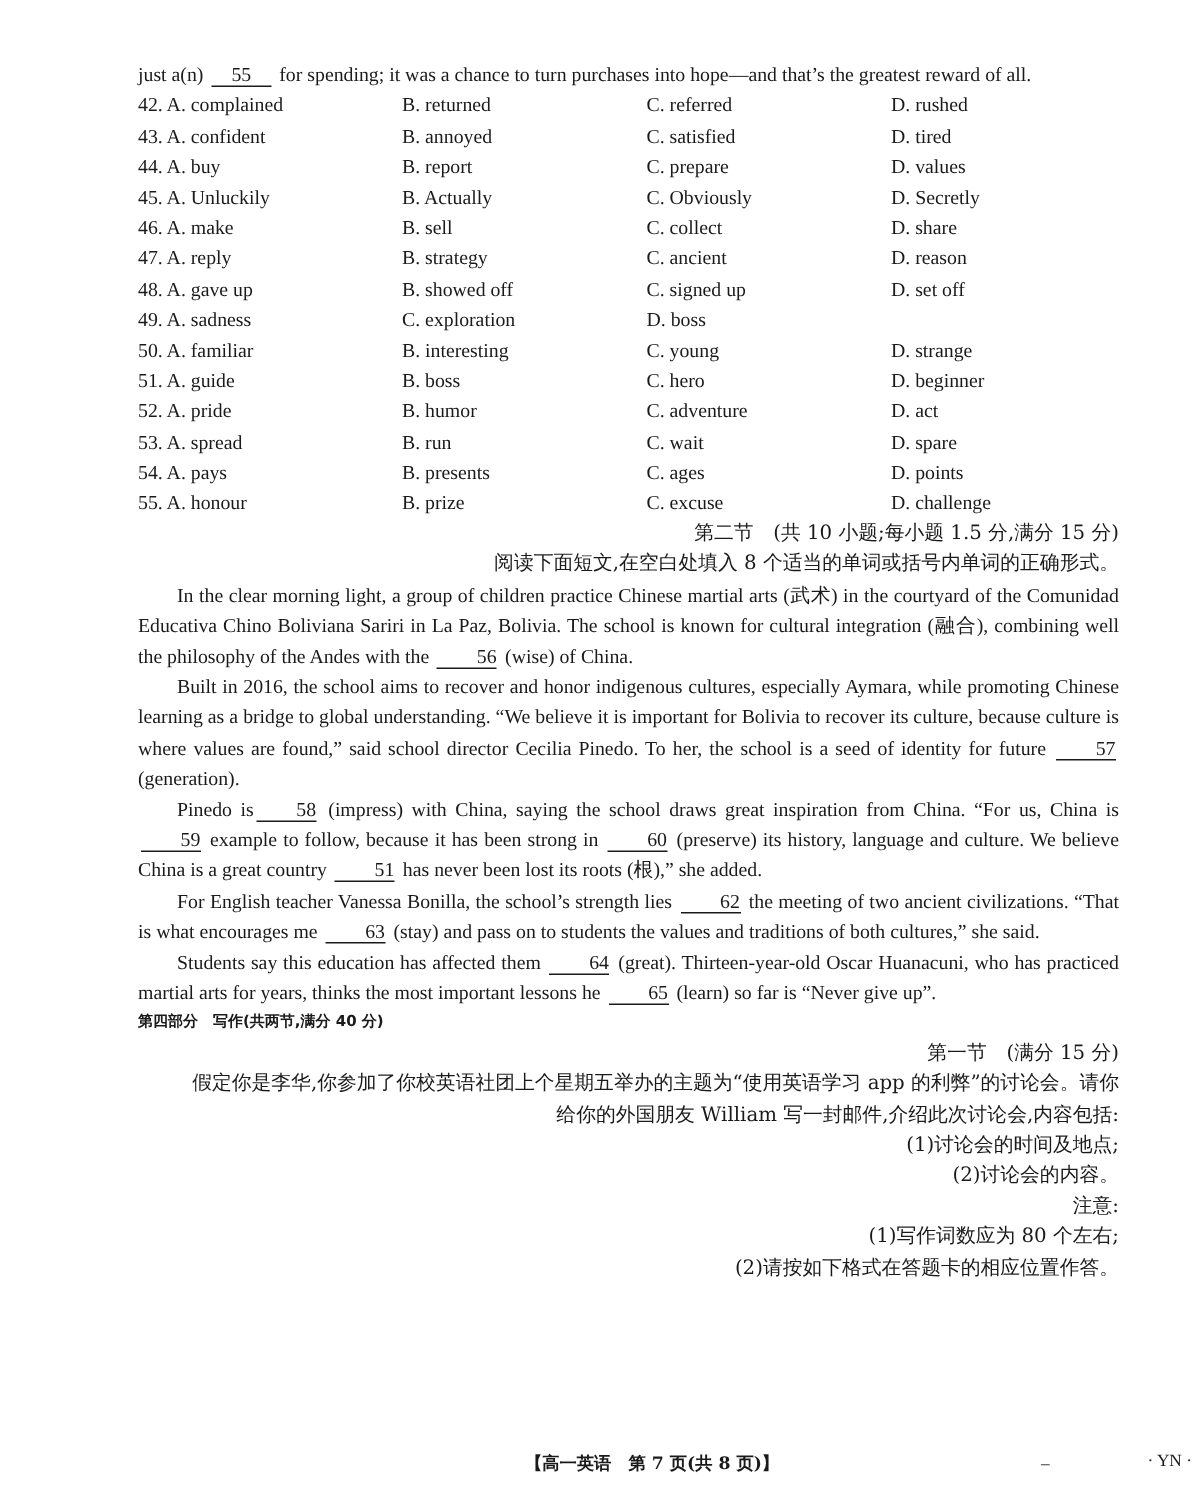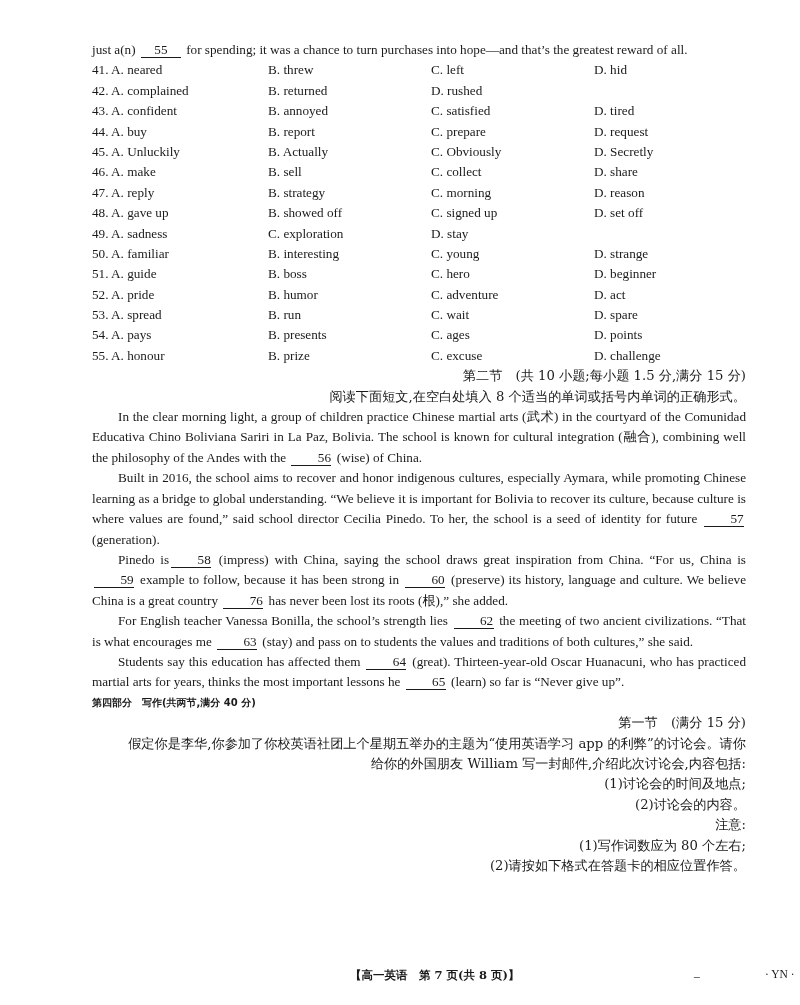--- a/index.html
+++ b/index.html
@@ -79,70 +79,65 @@
 <div class="page">
 
   <p class="p">
     <span>just a(n)</span>
     <span class="blank">55</span>
     <span>for spending; it was a chance to turn purchases into hope—and that’s the greatest reward of all.</span>
   </p>
 
   <div class="options">
     <div class="opt-row">
-      <span class="c0"><span>41.</span> <span>A. neared</span></span>
-      <span class="c1">B. threw</span>
-        <span class="c2">C. left</span>
-        <span class="c3">D. hid</span>
-    </div>
-    <div class="opt-row">
       <span class="c0"><span>42.</span> <span>A. complained</span></span>
       <span class="c1">B. returned</span>
+        <span class="c2">C. referred</span>
         <span class="c3">D. rushed</span>
     </div>
     <div class="opt-row">
       <span class="c0"><span>43.</span> <span>A. confident</span></span>
       <span class="c1">B. annoyed</span>
         <span class="c2">C. satisfied</span>
         <span class="c3">D. tired</span>
     </div>
     <div class="opt-row">
       <span class="c0"><span>44.</span> <span>A. buy</span></span>
       <span class="c1">B. report</span>
         <span class="c2">C. prepare</span>
-        <span class="c3">D. request</span>
+        <span class="c3">D. values</span>
     </div>
     <div class="opt-row">
       <span class="c0"><span>45.</span> <span>A. Unluckily</span></span>
       <span class="c1">B. Actually</span>
         <span class="c2">C. Obviously</span>
         <span class="c3">D. Secretly</span>
     </div>
     <div class="opt-row">
       <span class="c0"><span>46.</span> <span>A. make</span></span>
       <span class="c1">B. sell</span>
         <span class="c2">C. collect</span>
         <span class="c3">D. share</span>
     </div>
     <div class="opt-row">
       <span class="c0"><span>47.</span> <span>A. reply</span></span>
       <span class="c1">B. strategy</span>
-        <span class="c2">C. morning</span>
+        <span class="c2">C. ancient</span>
         <span class="c3">D. reason</span>
     </div>
     <div class="opt-row">
       <span class="c0"><span>48.</span> <span>A. gave up</span></span>
       <span class="c1">B. showed off</span>
         <span class="c2">C. signed up</span>
         <span class="c3">D. set off</span>
     </div>
     <div class="opt-row">
       <span class="c0"><span>49.</span> <span>A. sadness</span></span>
         <span class="c2">C. exploration</span>
-        <span class="c3">D. stay</span>
+        <span class="c3">D. boss</span>
     </div>
     <div class="opt-row">
       <span class="c0"><span>50.</span> <span>A. familiar</span></span>
       <span class="c1">B. interesting</span>
         <span class="c2">C. young</span>
         <span class="c3">D. strange</span>
     </div>
     <div class="opt-row">
       <span class="c0"><span>51.</span> <span>A. guide</span></span>
       <span class="c1">B. boss</span>
@@ -190,21 +185,21 @@
     <span>(generation).</span>
   </p>
 
   <p class="p indent">
     <span>Pinedo is</span><span class="blank">58</span>
     <span>(impress) with China, saying the school draws great inspiration from China. “For us, China is</span>
     <span class="blank">59</span>
     <span>example to follow, because it has been strong in</span>
     <span class="blank">60</span>
     <span>(preserve) its history, language and culture.  We believe China is a great country</span>
-    <span class="blank">76</span>
+    <span class="blank">51</span>
     <span>has never been lost its roots (根),” she added.</span>
   </p>
 
   <p class="p indent">
     <span>For English teacher Vanessa Bonilla, the school’s strength lies</span>
     <span class="blank">62</span>
     <span>the meeting of two ancient civilizations. “That is what encourages me</span>
     <span class="blank">63</span>
     <span>(stay) and pass on to students the values and traditions of both cultures,” she said.</span>
   </p>

